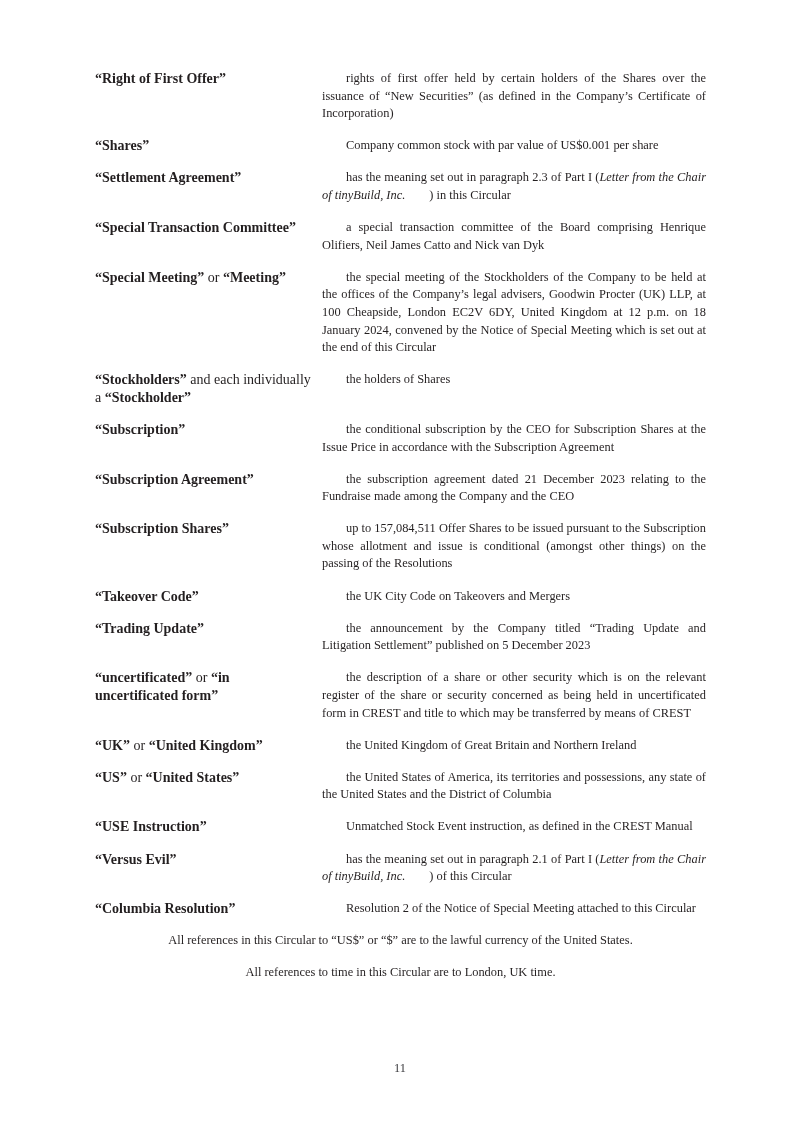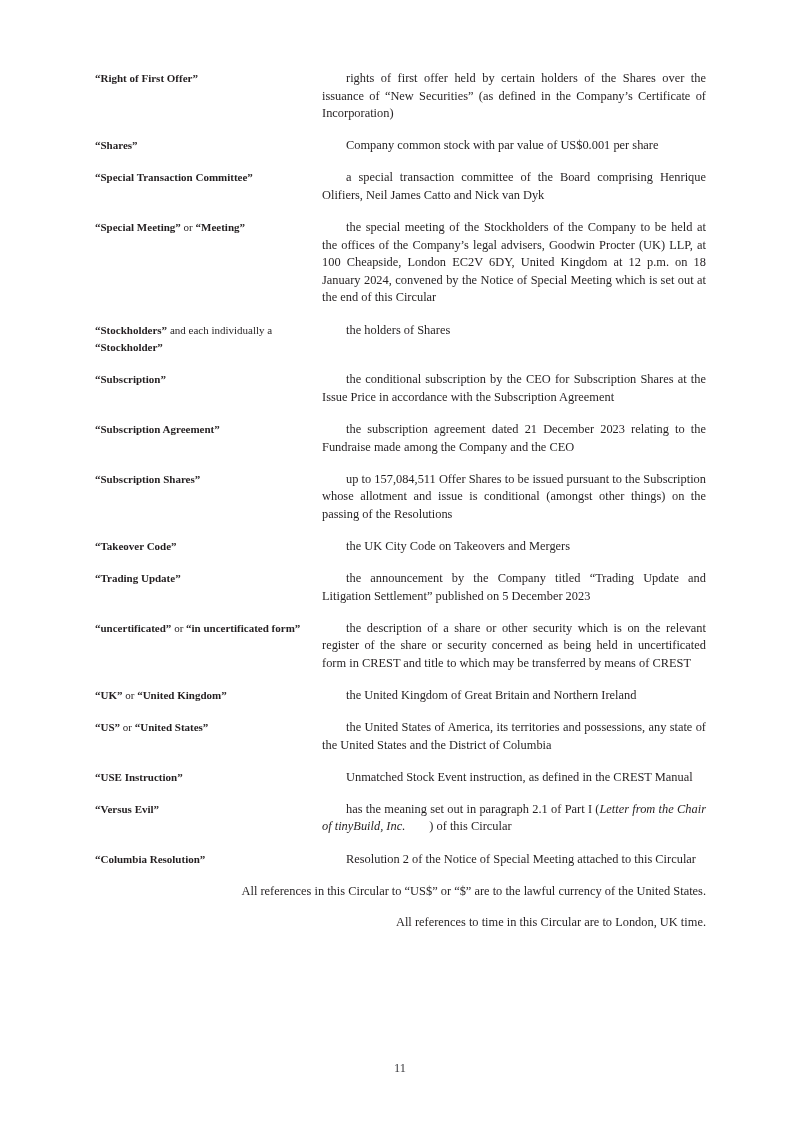--- a/index.html
+++ b/index.html
@@ -33,21 +33,21 @@
     width: 100%;
   }
   .row {
     display: flex;
     align-items: flex-start;
     margin-bottom: 14.5px;
   }
   .term {
     width: 227px;
     flex: 0 0 227px;
-    font-size: 11px;
+    font-size: 14px;
     line-height: 17.6px;
     text-align: left;
     padding-right: 6px;
     box-sizing: border-box;
   }
   .term b {
     font-weight: bold;
   }
   .def {
     flex: 1 1 auto;
@@ -62,21 +62,21 @@
   }
   
   .def > span {
     display: inline;
     margin-left: 24px;
   }
   
   .para {
     font-size: 12.4px;
     line-height: 17.6px;
-    text-align: right;
+    text-align: center;
     margin-top: 0;
     margin-bottom: 14px;
     width: 611px;
   }
   .paras {
     margin-top: 9px;
   }
   
   .folio {
     position: absolute;
@@ -97,20 +97,24 @@
   <div class="content">
 
     <div class="glossary" id="glossary">
         <div class="row">
           <div class="term"><b>“Right of First Offer”</b></div>
           <div class="def"><span>rights of first offer held by certain holders of the Shares over the issuance of “New Securities” (as defined in the Company’s Certificate of Incorporation)</span></div>
         </div>
         <div class="row">
           <div class="term"><b>“Shares”</b></div>
           <div class="def"><span>Company common stock with par value of US$0.001 per share</span></div>
+        </div>
+        <div class="row">
+          <div class="term"><b>“Settlement Agreement”</b></div>
+          <div class="def"><span>has the meaning set out in paragraph 2.3 of Part I (</span><i>Letter from the Chair of tinyBuild, Inc.</i><span>) in this Circular</span></div>
         </div>
         <div class="row">
           <div class="term"><b>“Special Transaction Committee”</b></div>
           <div class="def"><span>a special transaction committee of the Board comprising Henrique Olifiers, Neil James Catto and Nick van Dyk</span></div>
         </div>
         <div class="row">
           <div class="term"><b>“Special Meeting”</b><span> or </span><b>“Meeting”</b></div>
           <div class="def"><span>the special meeting of the Stockholders of the Company to be held at the offices of the Company’s legal advisers, Goodwin Procter (UK) LLP, at 100 Cheapside, London EC2V 6DY, United Kingdom at 12 p.m. on 18 January 2024, convened by the Notice of Special Meeting which is set out at the end of this Circular</span></div>
         </div>
         <div class="row">

